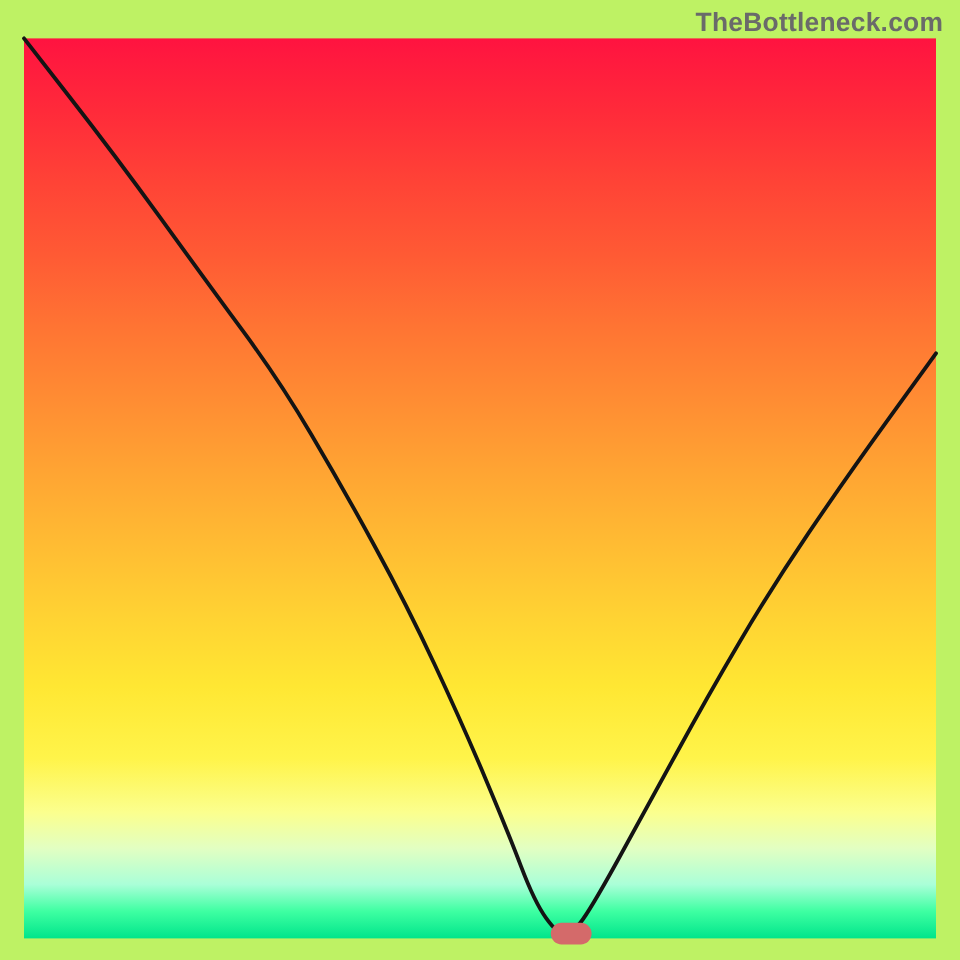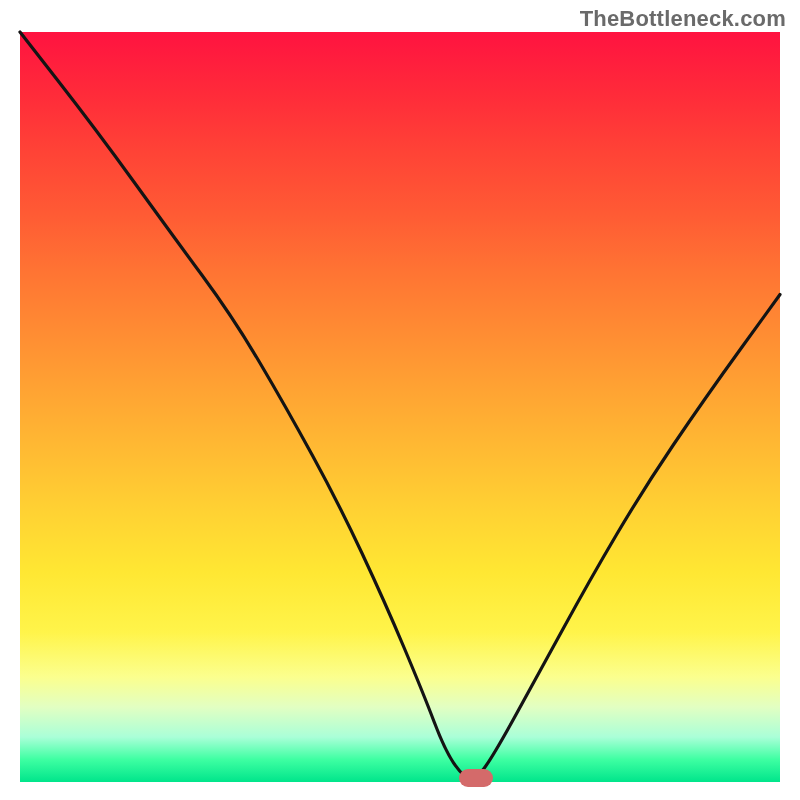--- a/index.html
+++ b/index.html
@@ -8,21 +8,21 @@
     width: 800px;
     height: 800px;
     background: #000;
     font-family: Arial, Helvetica, sans-serif;
     overflow: hidden;
   }
   .frame {
     position: relative;
     width: 800px;
     height: 800px;
-    background: #ffffff;
+    background: #bef264;
   }
   .watermark {
     position: absolute;
     top: 6px;
     right: 14px;
     color: #6a6a6a;
     font-size: 22px;
     font-weight: 600;
     letter-spacing: 0.2px;
     user-select: none;

